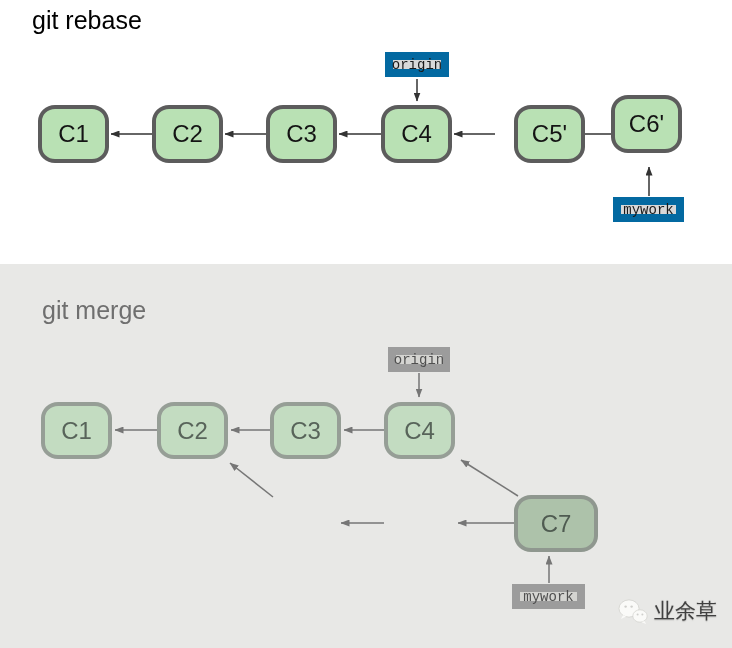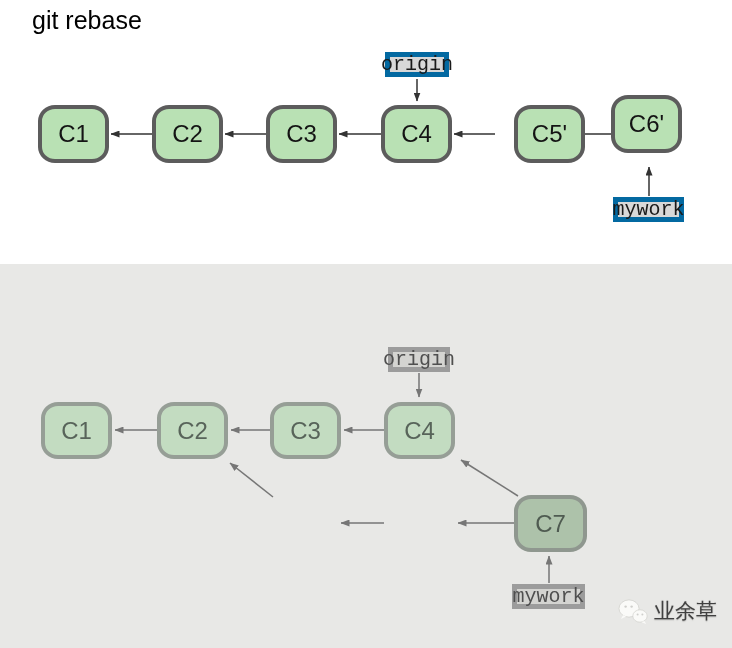--- a/index.html
+++ b/index.html
@@ -27,29 +27,29 @@
     border:4px solid #5c5c5c;
     border-radius:17px 17px 17px 17px / 16px 16px 16px 16px;
     background:#b9e1b4;
     display:flex;align-items:center;justify-content:center;
     font-size:24px;color:#141414;
   }
   #merge-section .commit-node{
     border-color:#969e96;background:#c3dcc1;color:#58645a;height:57px;
   }
   #merge-section .commit-node.merge-commit{
-    background:#adc2aa;border-color:#8f978f;color:#4f5b51;width:73px;
+    background:#adc2aa;border-color:#8f978f;color:#4f5b51;width:84px;
   }
 
   .ref-label{
     position:absolute;box-sizing:border-box;
     height:25px;display:flex;align-items:center;justify-content:center;
     font-family:"Liberation Mono","DejaVu Sans Mono",monospace;
-    font-size:20px;
-    background:#d8d8d8;border:5px solid #0369a1;color:#1a1a1a;
+    font-size:14px;
+    background:#d8d8d8;border:8px solid #0369a1;color:#1a1a1a;
   }
   #merge-section .ref-label{
     background:#d4d4d1;border-color:#9c9c9c;color:#4f4f4f;
   }
 
   .watermark{
     position:absolute;left:618px;top:597px;
     display:flex;align-items:center;gap:6px;
   }
   .watermark-text{
@@ -102,20 +102,21 @@
   <div class="commit-node" style="left:611px;top:95px;">
       <span>C6'</span>
     </div>
 
   <div class="ref-label" style="left:613px;top:197px;width:71px;">
     <span>mywork</span>
   </div>
 </div>
 
 <div class="section" id="merge-section">
+  <div class="diagram-title" id="merge-title">git merge</div>
 
   <svg class="arrow-layer" width="732" height="384" viewBox="0 0 384 -0 732 384" style="left:0;top:0;">
     <defs>
       <marker id="ah-gray" markerWidth="9" markerHeight="7" refX="8.5" refY="3.5" orient="auto" markerUnits="userSpaceOnUse">
         <path d="M0,0 L9,3.5 L0,7 Z" fill="#767676"></path>
       </marker>
     </defs>
     <line x1="419" y1="109" x2="419" y2="133" stroke="#767676" stroke-width="1.5" marker-end="url(#ah-gray)"></line>
     <line x1="157" y1="166" x2="115" y2="166" stroke="#767676" stroke-width="1.5" marker-end="url(#ah-gray)"></line>
     <line x1="270" y1="166" x2="231" y2="166" stroke="#767676" stroke-width="1.5" marker-end="url(#ah-gray)"></line>

